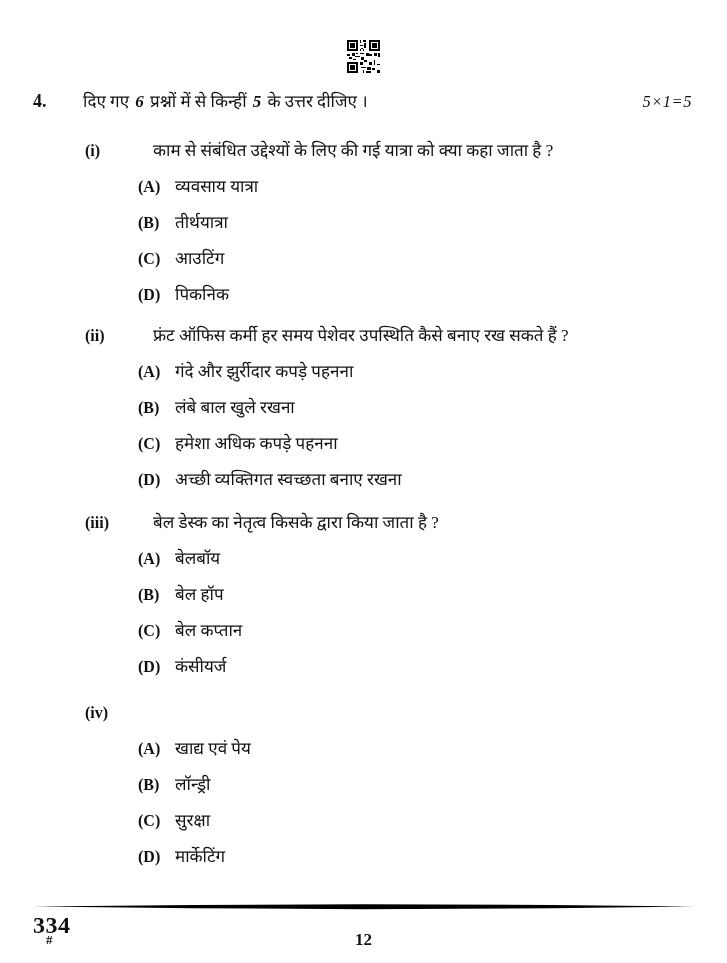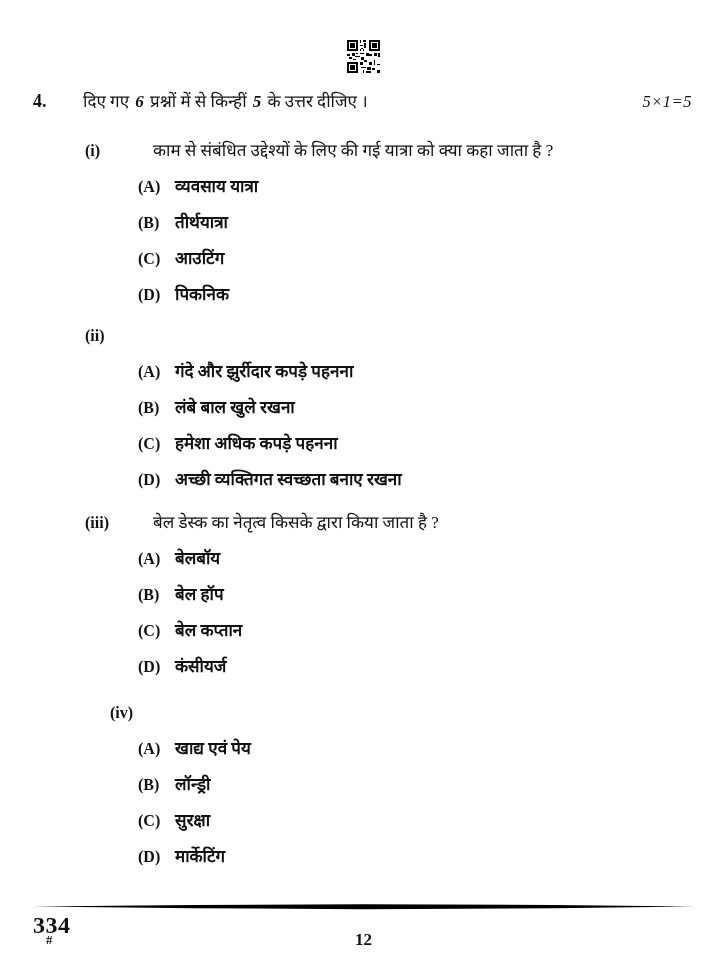--- a/index.html
+++ b/index.html
@@ -50,21 +50,21 @@
     letter-spacing: 0.5px;
   }
   .subq {
     display: flex;
     padding-left: 85px;
     padding-right: 30px;
   }
   .subq.gap-1 { margin-top: 26px; }
   .subq.gap-2 { margin-top: 18px; }
   .subq.gap-3 { margin-top: 20px; }
-  .subq.gap-4 { margin-top: 23px; text-align: right; }
+  .subq.gap-4 { margin-top: 23px; }
   .subq-label {
     width: 48px;
     flex: none;
     font-weight: bold;
     font-size: 16px;
     line-height: 23px;
   }
   .subq-text {
     font-size: 17px;
     line-height: 23px;
@@ -78,21 +78,20 @@
   .opt-label {
     width: 37px;
     flex: none;
     font-weight: bold;
     font-size: 16px;
     line-height: 23px;
   }
   .opt-text {
     font-size: 17px;
     line-height: 23px;
-    font-weight: bold;
   }
   .footer {
     position: absolute;
     left: 33px;
     right: 33px;
     top: 903px;
   }
   .footer-line svg { display: block; width: 100%; height: 7px; }
   .footer-row {
     position: relative;
@@ -160,20 +159,21 @@
     <span class="opt-label">(C)</span>
     <span class="opt-text">आउटिंग</span>
   </div>
   <div class="opt">
     <span class="opt-label">(D)</span>
     <span class="opt-text">पिकनिक</span>
   </div>
 
   <div class="subq gap-2">
     <span class="subq-label">(ii)</span>
+    <span class="subq-text">फ्रंट ऑफिस कर्मी हर समय पेशेवर उपस्थिति कैसे बनाए रख सकते हैं ?</span>
   </div>
   <div class="opt">
     <span class="opt-label">(A)</span>
     <span class="opt-text">गंदे और झुर्रीदार कपड़े पहनना</span>
   </div>
   <div class="opt">
     <span class="opt-label">(B)</span>
     <span class="opt-text">लंबे बाल खुले रखना</span>
   </div>
   <div class="opt">

